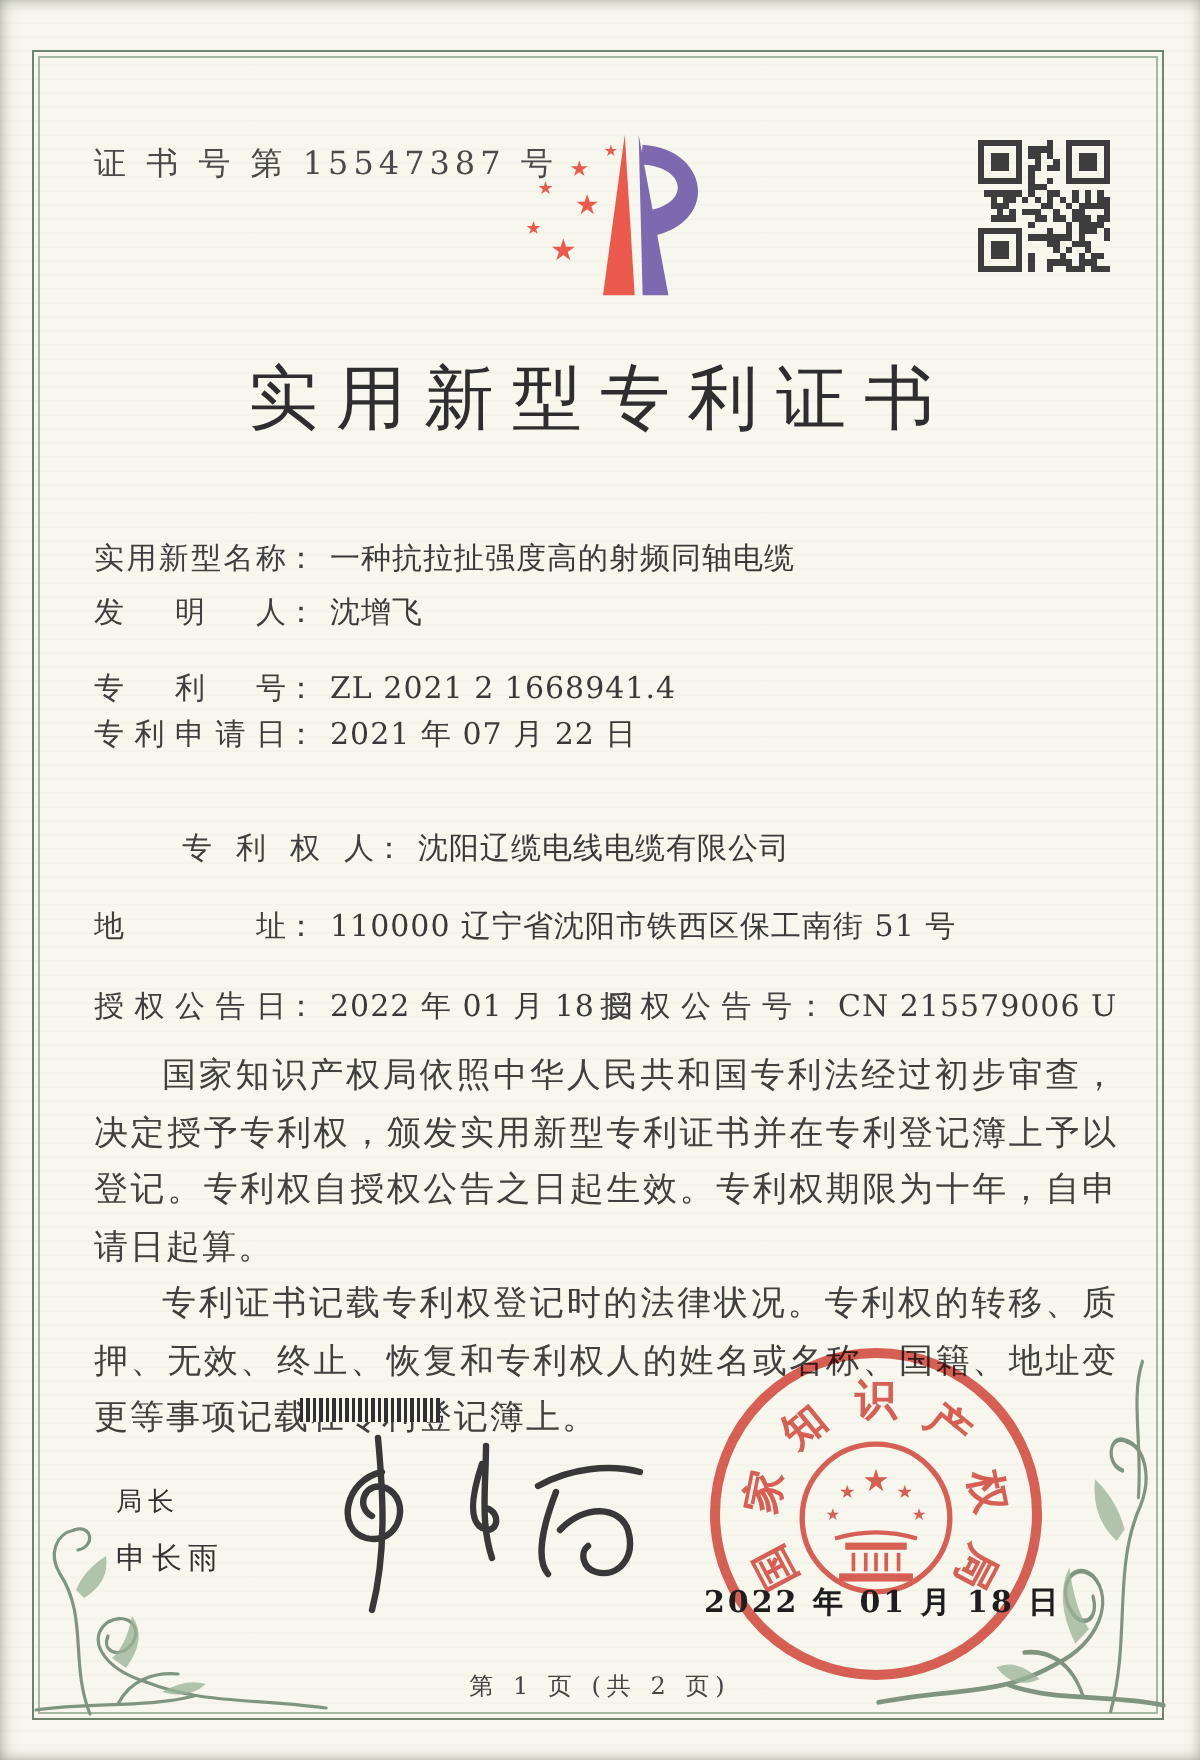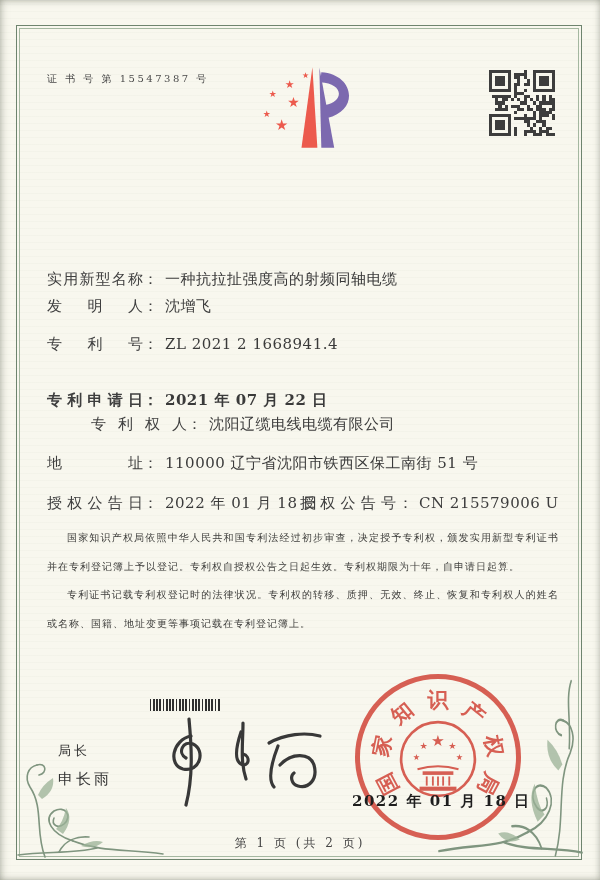--- a/index.html
+++ b/index.html
@@ -27,54 +27,54 @@
     position:absolute;left:16px;top:25px;width:566px;height:835px;
     border:1.5px solid #6e846e;box-sizing:border-box;
   }
   .frame-inner{
     position:absolute;inset:2px;
     border:1px solid #a4b7a0;
   }
   
   .cert-no{
     position:absolute;left:47px;top:72px;
-    font-size:10px;letter-spacing:2.5px;color:#4a4a4a;
+    font-size:16px;letter-spacing:2.5px;color:#4a4a4a;
   }
   .logo{position:absolute;left:243px;top:60px;width:114px;height:96px;}
   .qr{position:absolute;left:489px;top:70px;width:66px;height:66px;}
   .doc-title{
     position:absolute;left:0;right:0;top:176px;
     text-align:center;font-size:35px;letter-spacing:9px;
     color:#2e2e2e;font-weight:500;
   }
   
   .fields{position:absolute;left:47px;top:258px;width:512px;font-size:15px;}
   .field-row{position:absolute;left:0;right:0;white-space:nowrap;}
   .field-row:nth-of-type(1){top:12px;}
   .field-row:nth-of-type(2){top:39px;}
   .field-row:nth-of-type(3){top:77px;}
-  .field-row:nth-of-type(4){top:133px;font-weight:bold;}
+  .field-row:nth-of-type(4){top:100px;}
   .field-row:nth-of-type(5){top:157px;margin-left:44px;}
   .field-row:nth-of-type(6){top:196px;}
   .field-row:nth-of-type(7){top:236px;}
   .f-label{
     display:inline-block;width:96px;
     text-align:justify;text-align-last:justify;
     vertical-align:top;color:#3f3f3f;
   }
   .f-colon{display:inline-block;margin-right:7px;}
   .f-value{letter-spacing:.5px;color:#3a3a3a;}
   .f-label2{position:absolute;left:253px;width:96px;display:inline-block;
     text-align:justify;text-align-last:justify;color:#3f3f3f;}
   .f-colon2{position:absolute;left:351px;}
   .f-value2{position:absolute;left:372px;letter-spacing:.5px;}
   
   .body-text{
     position:absolute;left:47px;top:524px;width:512px;
-    font-size:10px;line-height:28.5px;letter-spacing:1px;
+    font-size:17px;line-height:28.5px;letter-spacing:1px;
     color:#40403e;text-align:justify;
   }
   .body-text p{margin:0;text-indent:2em;}
   
   .signer-title{position:absolute;left:58px;top:742px;font-size:13px;letter-spacing:3px;color:#333;}
   .signer-name{position:absolute;left:58px;top:770px;font-size:15px;letter-spacing:3px;color:#333;}
   .barcode{position:absolute;left:150px;top:699px;width:70px;height:12px;
     background:repeating-linear-gradient(90deg,#2f2f2f 0 1.5px,#f8f7ee 1.5px 3px,#2f2f2f 3px 5px,#f8f7ee 5px 6.5px);}
   .signature{position:absolute;left:153px;top:712px;width:172px;height:98px;}
   
@@ -289,20 +289,21 @@
         <rect x="20" y="20" width="1" height="1"></rect>
         <path fill-rule="evenodd" d="M0,0h7v7h-7z M1,1v5h5v-5z"></path>
         <rect x="2" y="2" width="3" height="3"></rect>
         <path fill-rule="evenodd" d="M14,0h7v7h-7z M15,1v5h5v-5z"></path>
         <rect x="16" y="2" width="3" height="3"></rect>
         <path fill-rule="evenodd" d="M0,14h7v7h-7z M1,15v5h5v-5z"></path>
         <rect x="2" y="16" width="3" height="3"></rect>
       </g>
   </svg>
 
+  <div class="doc-title">实用新型专利证书</div>
 
   <div class="fields">
     <div class="field-row">
       <span class="f-label">实用新型名称</span><span class="f-colon">：</span><span class="f-value">一种抗拉扯强度高的射频同轴电缆</span>
     </div>
     <div class="field-row">
       <span class="f-label">发明人</span><span class="f-colon">：</span><span class="f-value">沈增飞</span>
     </div>
     <div class="field-row">
       <span class="f-label">专利号</span><span class="f-colon">：</span><span class="f-value">ZL 2021 2 1668941.4</span>

